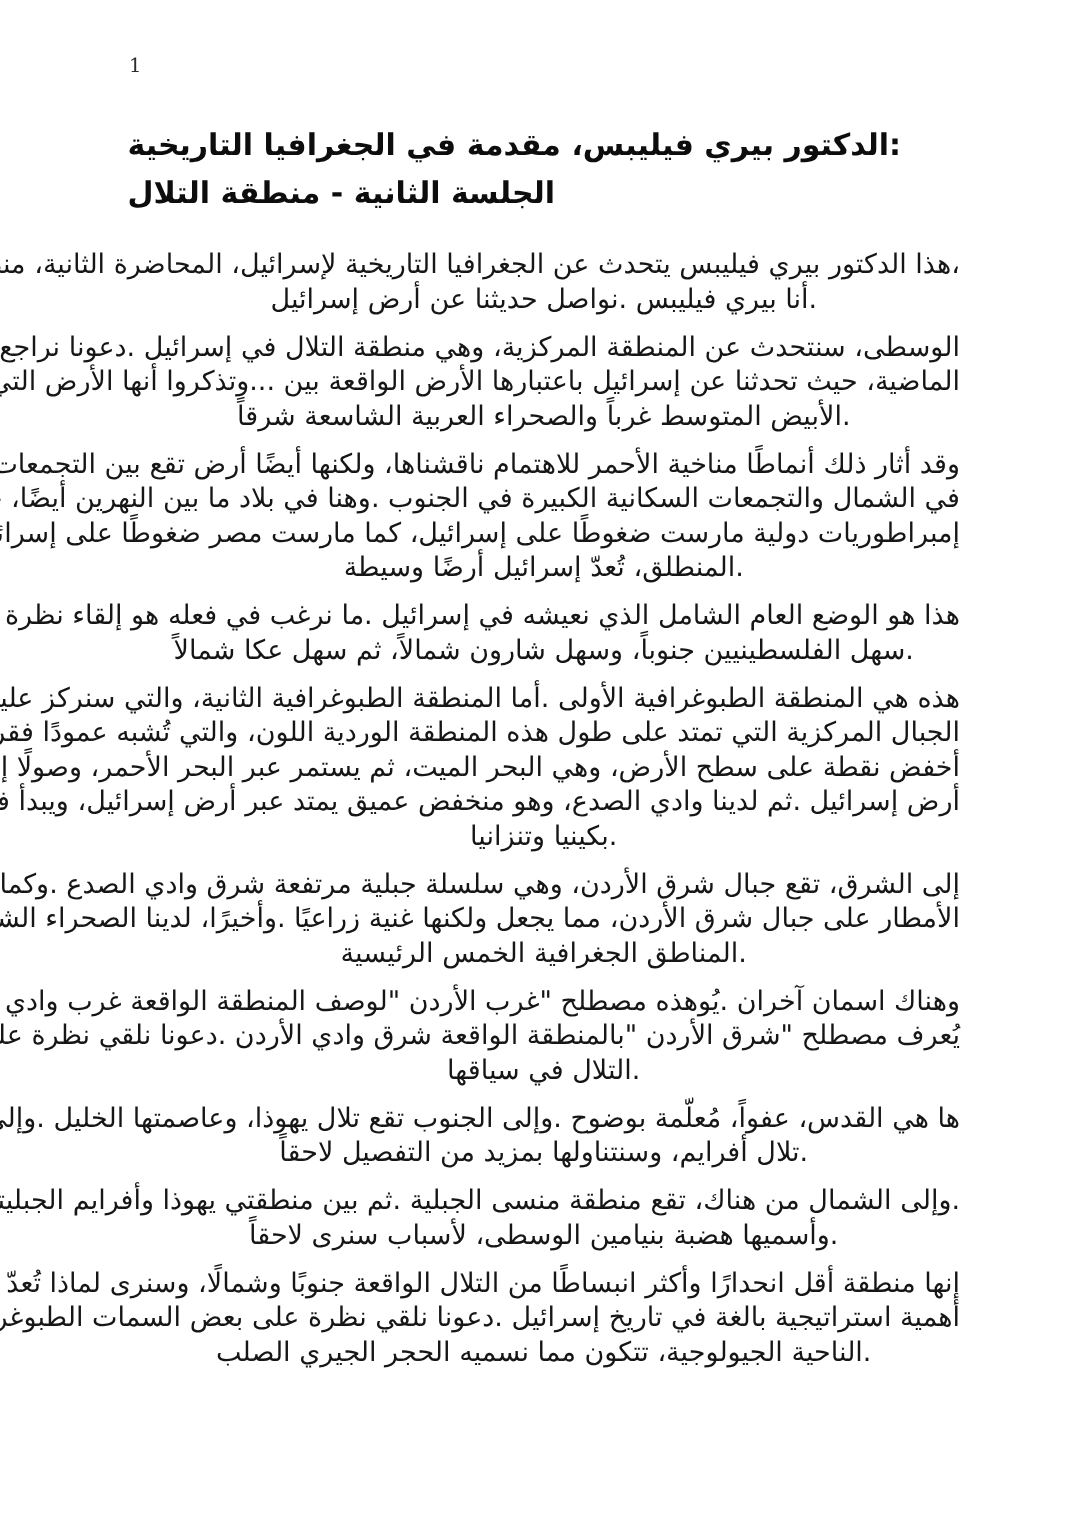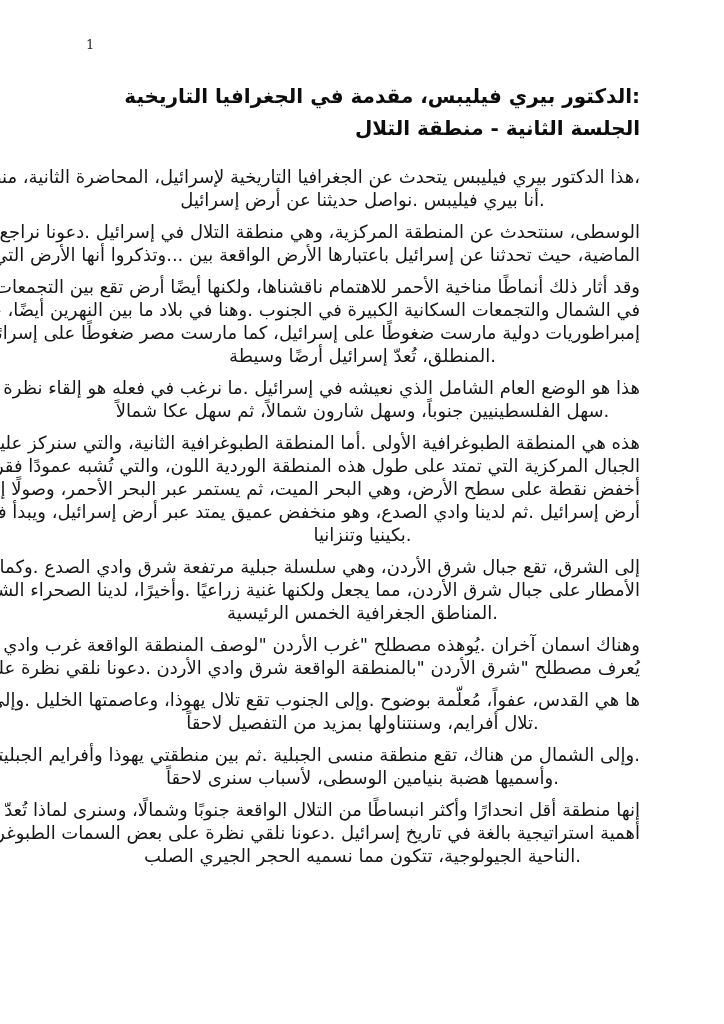--- a/index.html
+++ b/index.html
@@ -22,21 +22,21 @@
     left: 86px;
     font-family: "DejaVu Serif", serif;
     font-size: 13px;
     color: #2b2b2b;
   }
   .content {
     direction: rtl;
     padding: 80px 84px 0 85px;
   }
   .doc-title {
-    text-align: right;
+    text-align: left;
     font-weight: bold;
     font-size: 20px;
     line-height: 32px;
     margin-bottom: 21px;
     color: #0d0d0d;
   }
   .para {
     text-align: center;
     font-size: 18px;
     line-height: 23px;
@@ -62,20 +62,21 @@
     </div>
 
     <div class="para">
       <div class="line">،هذا الدكتور بيري فيليبس يتحدث عن الجغرافيا التاريخية لإسرائيل، المحاضرة الثانية، منطقة التلال .أهلاً</div>
       <div class="line">.أنا بيري فيليبس .نواصل حديثنا عن أرض إسرائيل</div>
     </div>
 
     <div class="para">
       <div class="line">الوسطى، سنتحدث عن المنطقة المركزية، وهي منطقة التلال في إسرائيل .دعونا نراجع قليلاً ما تناولناه في المرة</div>
       <div class="line">الماضية، حيث تحدثنا عن إسرائيل باعتبارها الأرض الواقعة بين ...وتذكروا أنها الأرض التي تقع بين البحر</div>
+      <div class="line">.الأبيض المتوسط غرباً والصحراء العربية الشاسعة شرقاً</div>
     </div>
 
     <div class="para">
       <div class="line">وقد أثار ذلك أنماطًا مناخية الأحمر للاهتمام ناقشناها، ولكنها أيضًا أرض تقع بين التجمعات السكانية الكبيرة</div>
       <div class="line">في الشمال والتجمعات السكانية الكبيرة في الجنوب .وهنا في بلاد ما بين النهرين أيضًا، حيث نشأت</div>
       <div class="line">إمبراطوريات دولية مارست ضغوطًا على إسرائيل، كما مارست مصر ضغوطًا على إسرائيل أيضًا .لذا، من هذا</div>
       <div class="line">.المنطلق، تُعدّ إسرائيل أرضًا وسيطة</div>
     </div>
 
     <div class="para">
@@ -93,20 +94,21 @@
 
     <div class="para">
       <div class="line">إلى الشرق، تقع جبال شرق الأردن، وهي سلسلة جبلية مرتفعة شرق وادي الصدع .وكما ذكرنا سابقًا، تهطل</div>
       <div class="line">الأمطار على جبال شرق الأردن، مما يجعل ولكنها غنية زراعيًا .وأخيرًا، لدينا الصحراء الشرقية، وهذه هي</div>
       <div class="line">.المناطق الجغرافية الخمس الرئيسية</div>
     </div>
 
     <div class="para">
       <div class="line">وهناك اسمان آخران .يُوهذه مصطلح "غرب الأردن "لوصف المنطقة الواقعة غرب وادي الأردن، بينما</div>
       <div class="line">يُعرف مصطلح "شرق الأردن "بالمنطقة الواقعة شرق وادي الأردن .دعونا نلقي نظرة على خرائط منطقة</div>
+      <div class="line">.التلال في سياقها</div>
     </div>
 
     <div class="para">
       <div class="line">ها هي القدس، عفواً، مُعلّمة بوضوح .وإلى الجنوب تقع تلال يهوذا، وعاصمتها الخليل .وإلى الشمال، تقع</div>
       <div class="line">.تلال أفرايم، وسنتناولها بمزيد من التفصيل لاحقاً</div>
     </div>
 
     <div class="para">
       <div class="line">.وإلى الشمال من هناك، تقع منطقة منسى الجبلية .ثم بين منطقتي يهوذا وأفرايم الجبليتين، تقع بنيامين</div>
       <div class="line">.وأسميها هضبة بنيامين الوسطى، لأسباب سنرى لاحقاً</div>

